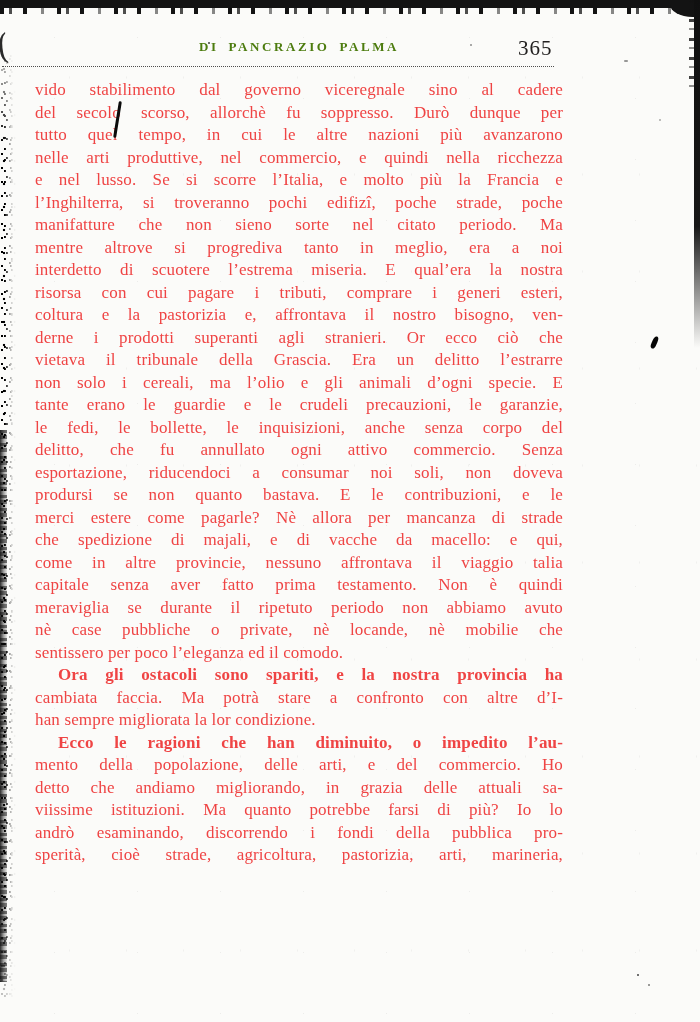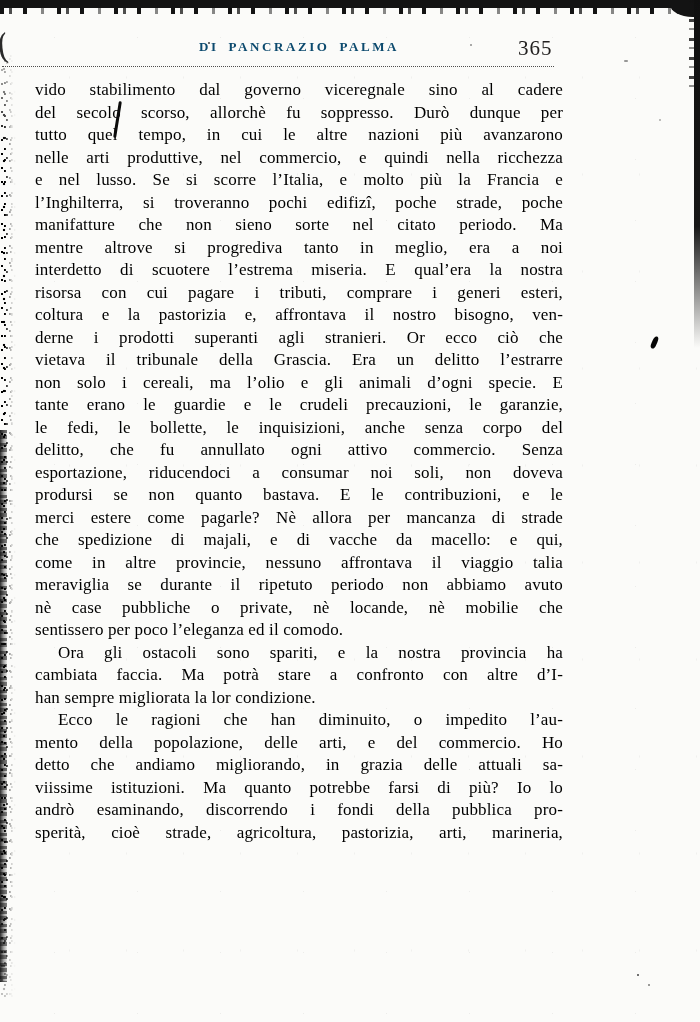--- a/index.html
+++ b/index.html
@@ -59,43 +59,43 @@
     position:absolute;left:0;top:430px;width:7px;height:552px;
     background:
       linear-gradient(to right,rgba(15,15,15,.85),rgba(15,15,15,.3) 55%,transparent),
       repeating-linear-gradient(180deg,rgba(0,0,0,.55) 0 3px,rgba(0,0,0,.12) 3px 5px,rgba(0,0,0,.5) 5px 9px,rgba(0,0,0,.08) 9px 13px);
   }
 
   
   .header-row{position:absolute;left:35px;top:39px;width:528px;}
   .running-title{
     text-align:center;font-size:13px;font-weight:700;letter-spacing:2.6px;
-    color:#0c4a6e;word-spacing:4px;
+    color:#4d7c0f;word-spacing:4px;
   }
   .page-number{
     position:absolute;left:518px;top:36px;font-size:21px;font-weight:400;
     color:#232120;letter-spacing:1px;
   }
   .dotted-rule{
     position:absolute;left:2px;top:66px;width:552px;height:0;
     border-bottom:1px dotted #4e4e4e;
   }
 
   
   .text-block{
     position:absolute;left:35px;top:79px;width:528px;
-    font-size:17px;color:#000000;
+    font-size:17px;color:#ef4444;
   }
   .line{
     height:22.5px;line-height:22.5px;white-space:nowrap;
     text-align:justify;text-align-last:justify;
     letter-spacing:.15px;
   }
   .line.endpara{text-align-last:left;}
-  .line.indent{text-indent:23px;}
+  .line.indent{text-indent:23px;font-weight:bold;}
 
   
   .paren-mark{
     position:absolute;left:-3px;top:29px;font-size:30px;color:#2a2a2a;
     transform:rotate(-6deg) scaleY(1.15);font-family:"DejaVu Serif",serif;
   }
   .pen-stroke{
     position:absolute;left:116px;top:101px;width:3px;height:37px;
     background:#0b0b0b;border-radius:2px;transform:rotate(9deg);
   }
@@ -144,20 +144,21 @@
       <div class="line">vietava il tribunale della Grascia. Era un delitto l’estrarre</div>
       <div class="line">non solo i cereali, ma l’olio e gli animali d’ogni specie. E</div>
       <div class="line">tante erano le guardie e le crudeli precauzioni, le garanzie,</div>
       <div class="line">le fedi, le bollette, le inquisizioni, anche senza corpo del</div>
       <div class="line">delitto, che fu annullato ogni attivo commercio. Senza</div>
       <div class="line">esportazione, riducendoci a consumar noi soli, non doveva</div>
       <div class="line">prodursi se non quanto bastava. E le contribuzioni, e le</div>
       <div class="line">merci estere come pagarle? Nè allora per mancanza di strade</div>
       <div class="line">che spedizione di majali, e di vacche da macello: e qui,</div>
       <div class="line">come in altre provincie, nessuno affrontava il viaggio talia</div>
+      <div class="line">capitale senza aver fatto prima testamento. Non è quindi</div>
       <div class="line">meraviglia se durante il ripetuto periodo non abbiamo avuto</div>
       <div class="line">nè case pubbliche o private, nè locande, nè mobilie che</div>
       <div class="line endpara">sentissero per poco l’eleganza ed il comodo.</div>
       <div class="line indent">Ora gli ostacoli sono spariti, e la nostra provincia ha</div>
       <div class="line">cambiata faccia. Ma potrà stare a confronto con altre d’I-</div>
       <div class="line endpara">han sempre migliorata la lor condizione.</div>
       <div class="line indent">Ecco le ragioni che han diminuito, o impedito l’au-</div>
       <div class="line">mento della popolazione, delle arti, e del commercio. Ho</div>
       <div class="line">detto che andiamo migliorando, in grazia delle attuali sa-</div>
       <div class="line">viissime istituzioni. Ma quanto potrebbe farsi di più? Io lo</div>

